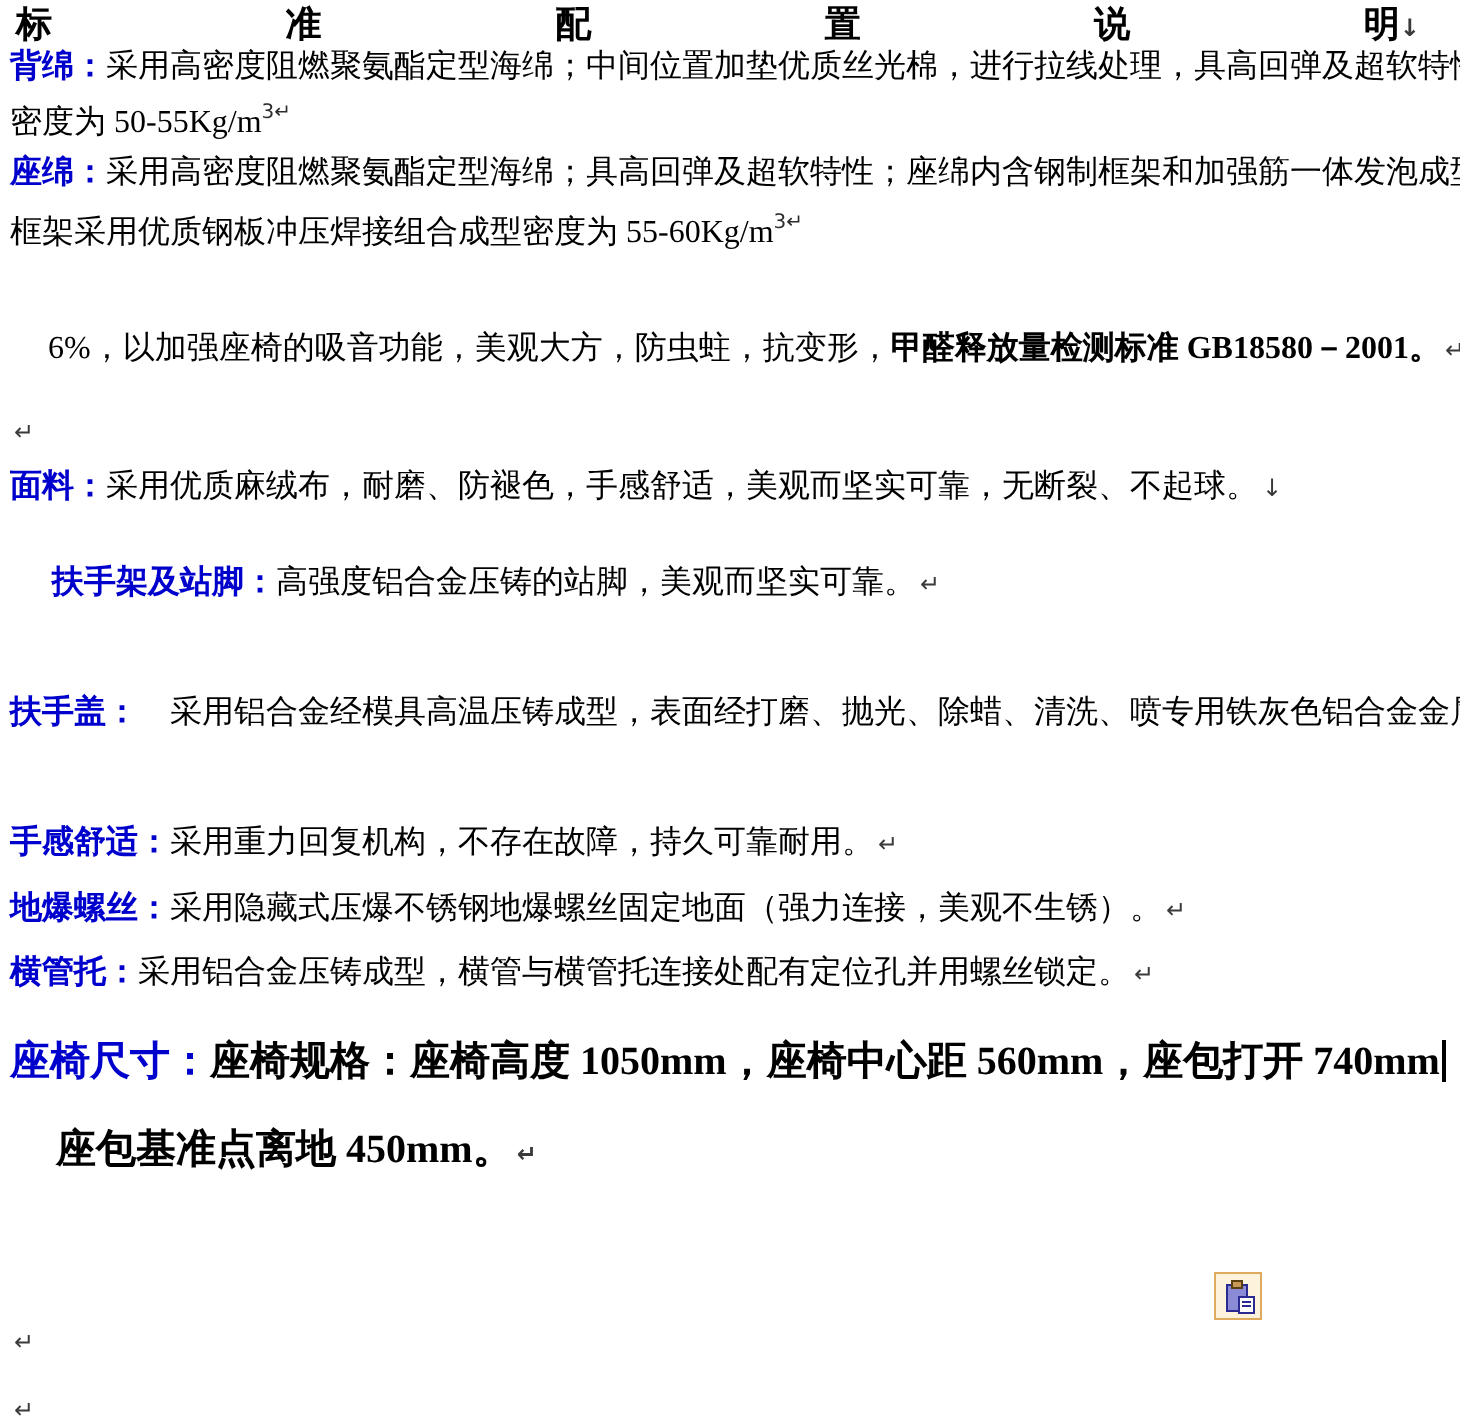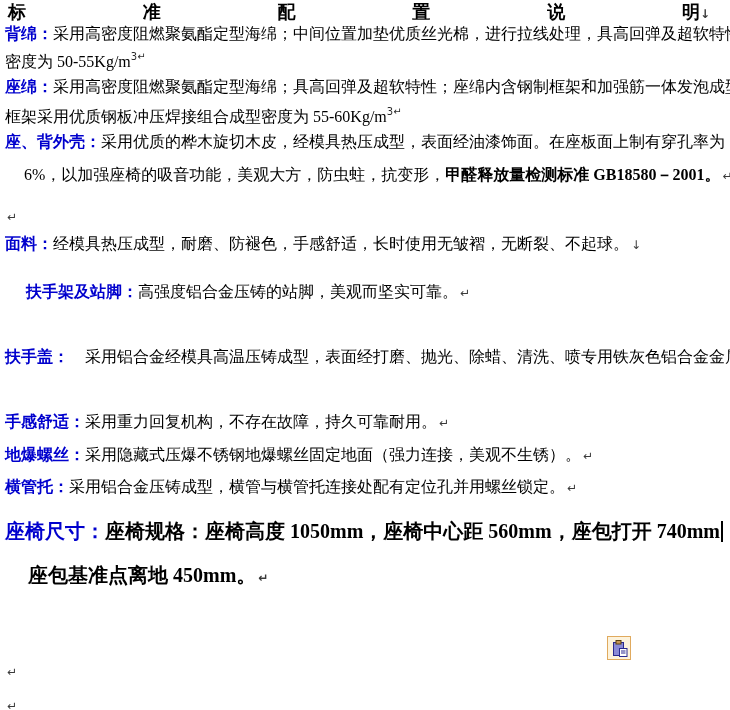--- a/index.html
+++ b/index.html
@@ -40,33 +40,30 @@
     <span>密度为 50-55Kg/m</span><span class="sup">3↵</span>
   </div>
 
   <div class="ln" style="left:5px;top:76px;">
     <span class="lbl">座绵：</span><span>采用高密度阻燃聚氨酯定型海绵；具高回弹及超软特性；座绵内含钢制框架和加强筋一体发泡成型，</span>
   </div>
   <div class="ln" style="left:5px;top:101px;">
     <span>框架采用优质钢板冲压焊接组合成型密度为 55-60Kg/m</span><span class="sup">3↵</span>
   </div>
 
-  <div class="ln" style="left:5px;top:131px;">
-    <span class="lbl">座、背外壳：</span><span>采用优质的桦木旋切木皮，经模具热压成型，表面经油漆饰面。在座板面上制有穿孔率为</span>
-  </div>
   <div class="ln" style="left:24px;top:164px;">
     <span>6%，以加强座椅的吸音功能，美观大方，防虫蛀，抗变形，</span><span class="bold">甲醛释放量检测标准 GB18580－2001。</span><span class="mark">↵</span>
   </div>
 
   <div class="ln" style="left:5px;top:205px;">
     <span class="mark">↵</span>
   </div>
 
   <div class="ln" style="left:5px;top:233px;">
-    <span class="lbl">面料：</span><span>经模具热压成型，耐磨、防褪色，手感舒适，长时使用无皱褶，无断裂、不起球。</span><span class="mark">↓</span>
+    <span class="lbl">面料：</span><span>采用优质麻绒布，耐磨、防褪色，手感舒适，美观而坚实可靠，无断裂、不起球。</span><span class="mark">↓</span>
   </div>
 
   <div class="ln" style="left:26px;top:281px;">
     <span class="lbl">扶手架及站脚：</span><span>高强度铝合金压铸的站脚，美观而坚实可靠。</span><span class="mark">↵</span>
   </div>
 
   <div class="ln" style="left:5px;top:346px;">
     <span class="lbl">扶手盖：</span><span>　采用铝合金经模具高温压铸成型，表面经打磨、抛光、除蜡、清洗、喷专用铁灰色铝合金金属</span>
   </div>
 

